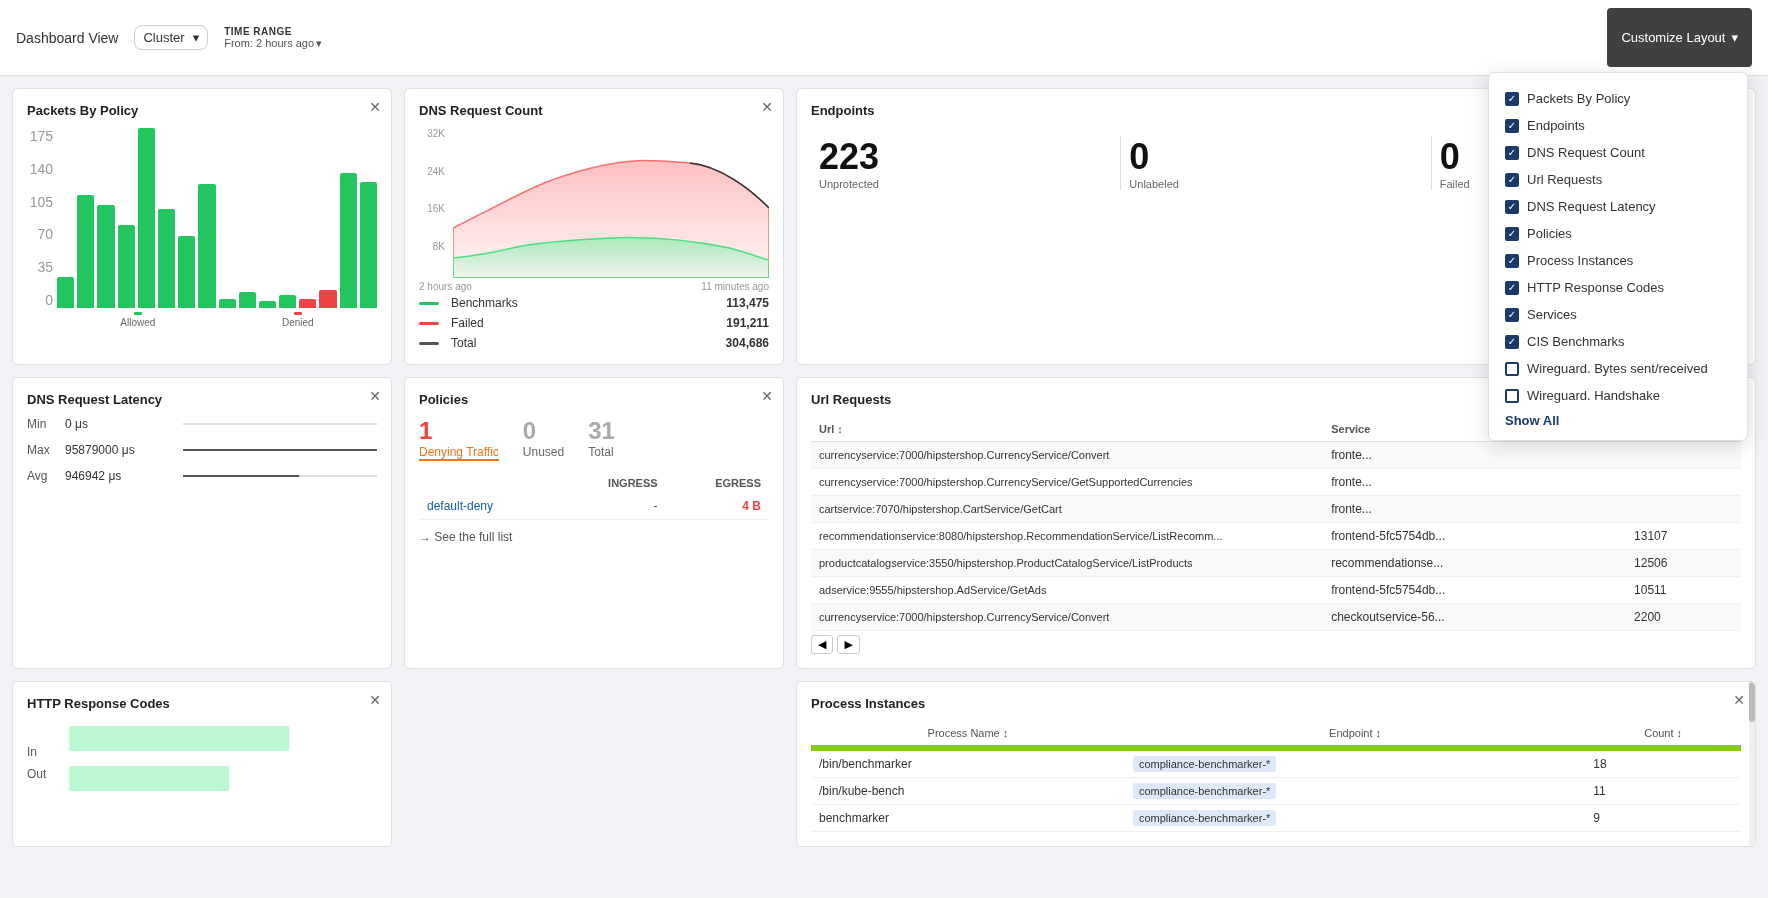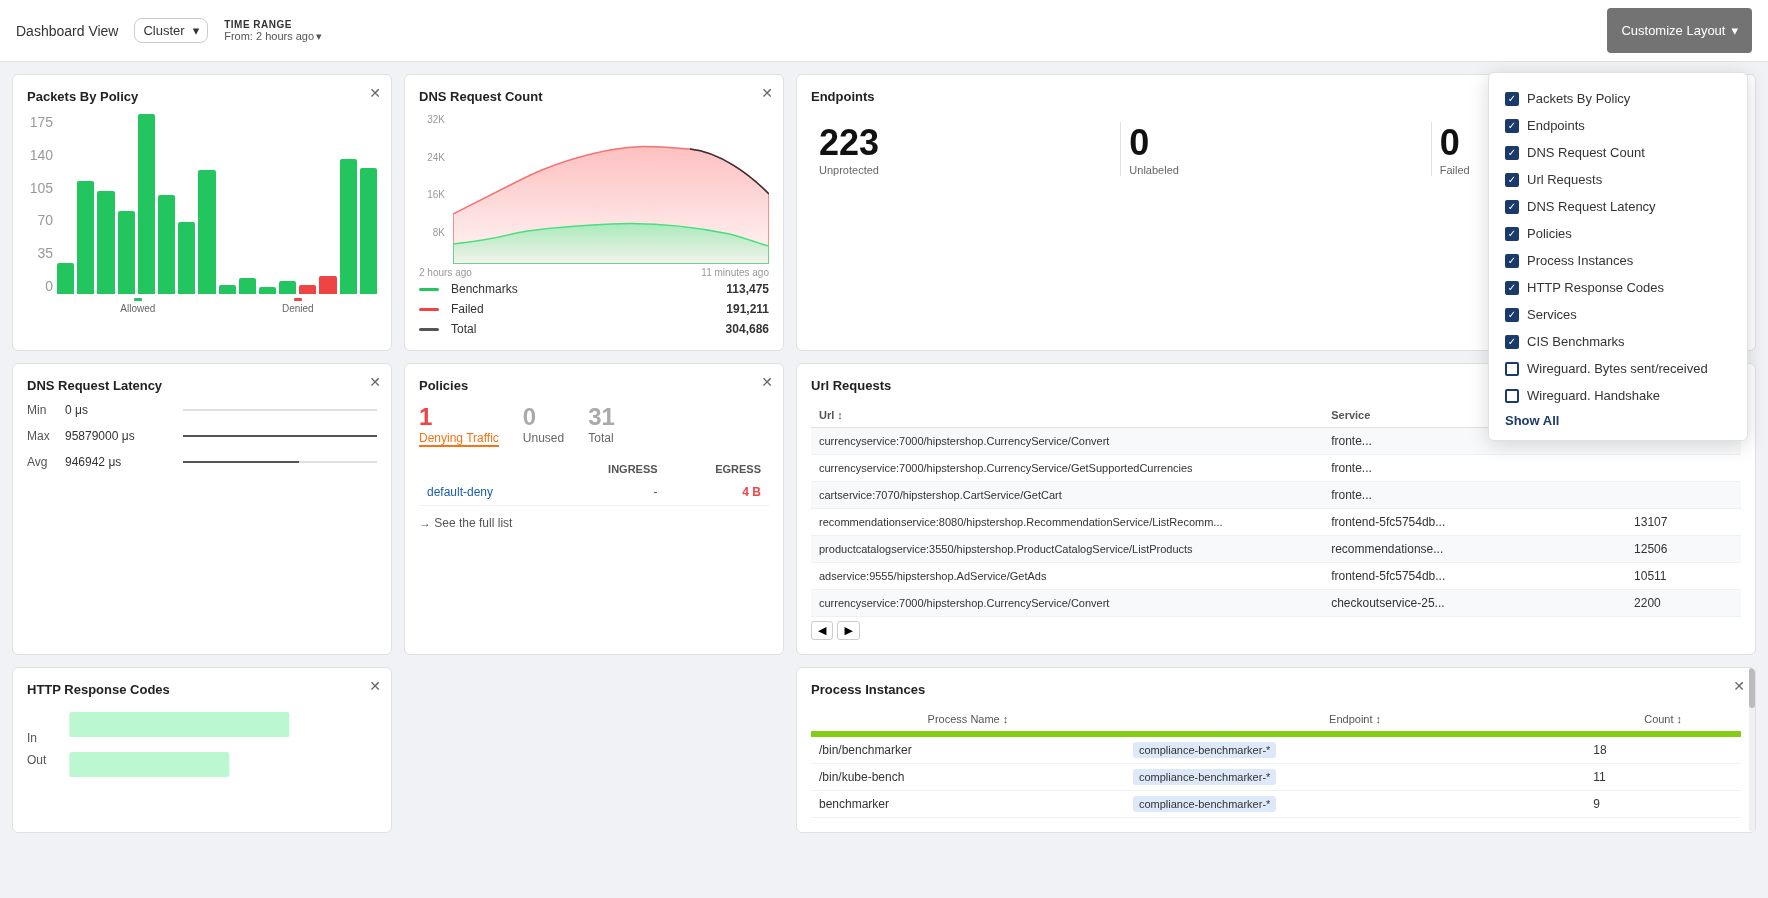--- a/index.html
+++ b/index.html
@@ -45,25 +45,25 @@
       letter-spacing: 0.5px;
     }
     .time-range-value {
       color: #555;
       display: flex;
       align-items: center;
       gap: 2px;
     }
     .customize-btn {
       margin-left: auto;
-      background: #737373;
+      background: #404040;
       color: #fff;
       border: none;
       border-radius: 4px;
-      padding: 15px 14px;
+      padding: 22px 14px;
       cursor: pointer;
       font-size: 13px;
       display: flex;
       align-items: center;
       gap: 6px;
     }
     .main-content {
       padding: 12px;
       display: grid;
       grid-template-columns: 380px 380px 1fr;
@@ -646,21 +646,21 @@
             <td>recommendationse...</td>
             <td>12506</td>
           </tr>
           <tr>
             <td class="url-cell">adservice:9555/hipstershop.AdService/GetAds</td>
             <td>frontend-5fc5754db...</td>
             <td>10511</td>
           </tr>
           <tr>
             <td class="url-cell">currencyservice:7000/hipstershop.CurrencyService/Convert</td>
-            <td>checkoutservice-25...</td>
+            <td>checkoutservice-56...</td>
             <td>2200</td>
           </tr>
         </tbody>
       </table>
     </div>
 
     <div style="display:flex; gap:4px; margin-top:4px;">
       <button style="background:none;border:1px solid #ccc;border-radius:3px;padding:2px 6px;cursor:pointer;font-size:11px;">◀</button>
       <button style="background:none;border:1px solid #ccc;border-radius:3px;padding:2px 6px;cursor:pointer;font-size:11px;">▶</button>
     </div>

